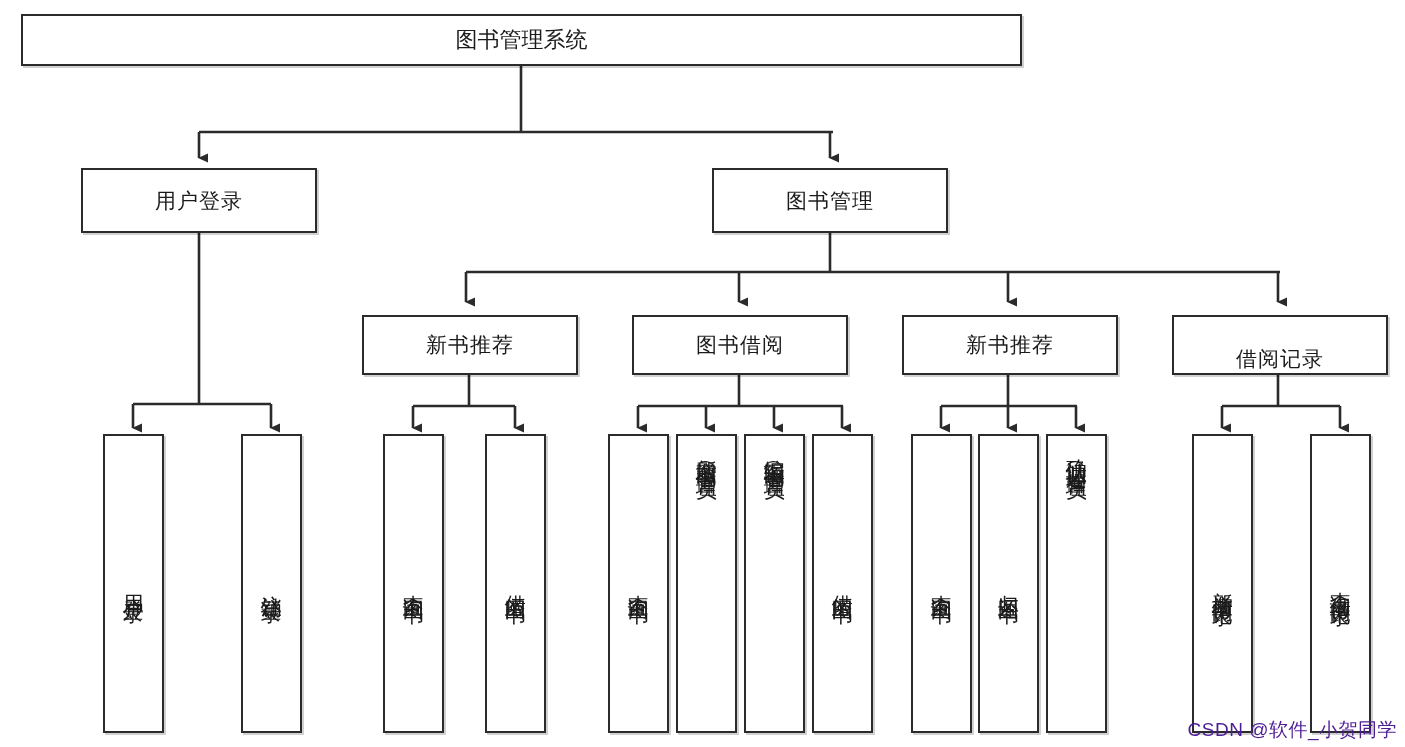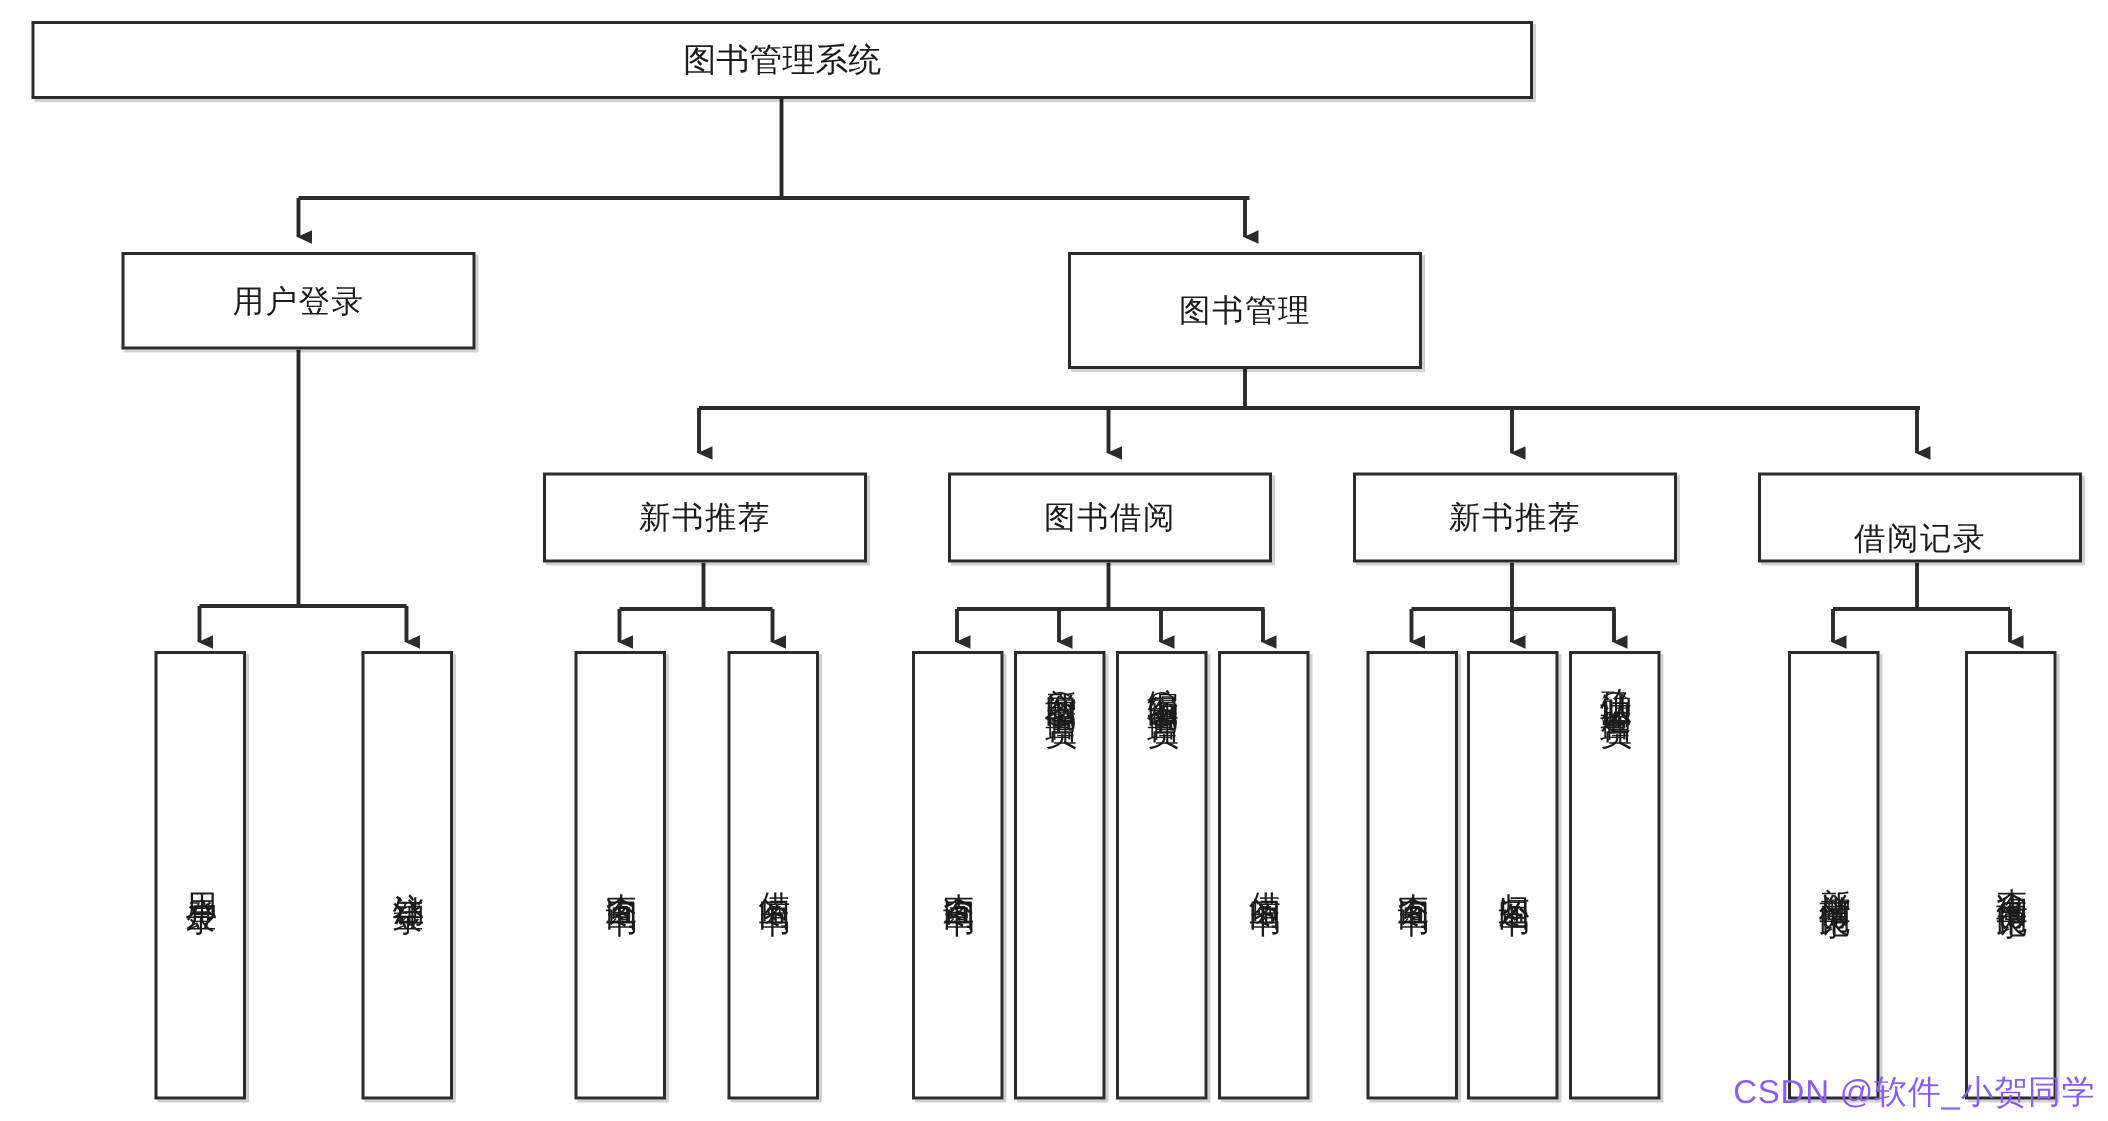--- a/index.html
+++ b/index.html
@@ -59,22 +59,22 @@
     white-space: nowrap;
     text-align: center;
   }
   .leaf.toptext {
     align-items: flex-start;
   }
   .watermark {
     position: absolute;
     right: 8px;
     bottom: 4px;
-    font-size: 22px;
-    color: #8b5cf6;
+    font-size: 19px;
+    color: #4c1d95;
     letter-spacing: 0.5px;
     z-index: 5;
     white-space: nowrap;
   }
 </style>
 </head>
 <body>
 
 <div id="canvas">
 
@@ -128,21 +128,21 @@
     </g>
   </svg>
 
   <div class="node root" style="left:21px; top:14px; width:1001px; height:52px;">
     <span>图书管理系统</span>
   </div>
 
   <div class="node h" style="left:81px; top:168px; width:236px; height:65px;">
     <span>用户登录</span>
   </div>
-  <div class="node h" style="left:712px; top:168px; width:236px; height:78px;">
+  <div class="node h" style="left:712px; top:168px; width:236px; height:65px;">
     <span>图书管理</span>
   </div>
 
   <div class="node h" style="left:362px; top:315px; width:216px; height:60px;">
     <span>新书推荐</span>
   </div>
   <div class="node h" style="left:632px; top:315px; width:216px; height:60px;">
     <span>图书借阅</span>
   </div>
   <div class="node h" style="left:902px; top:315px; width:216px; height:60px;">

